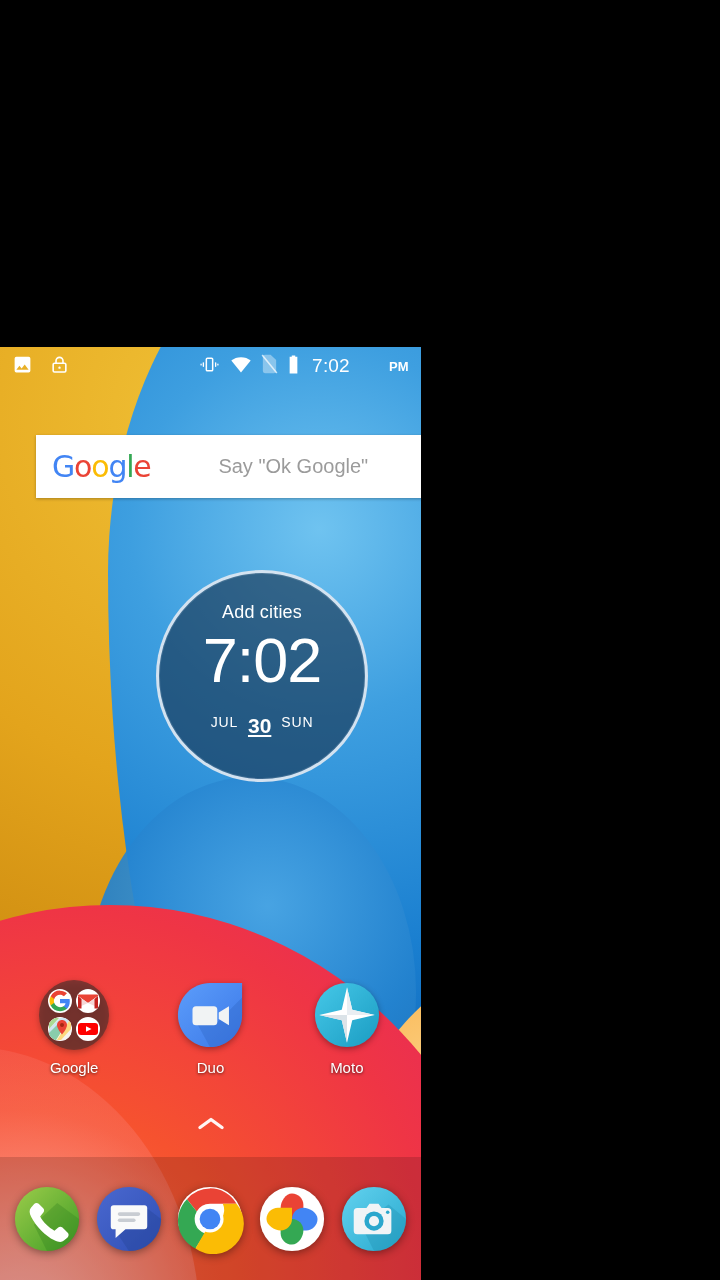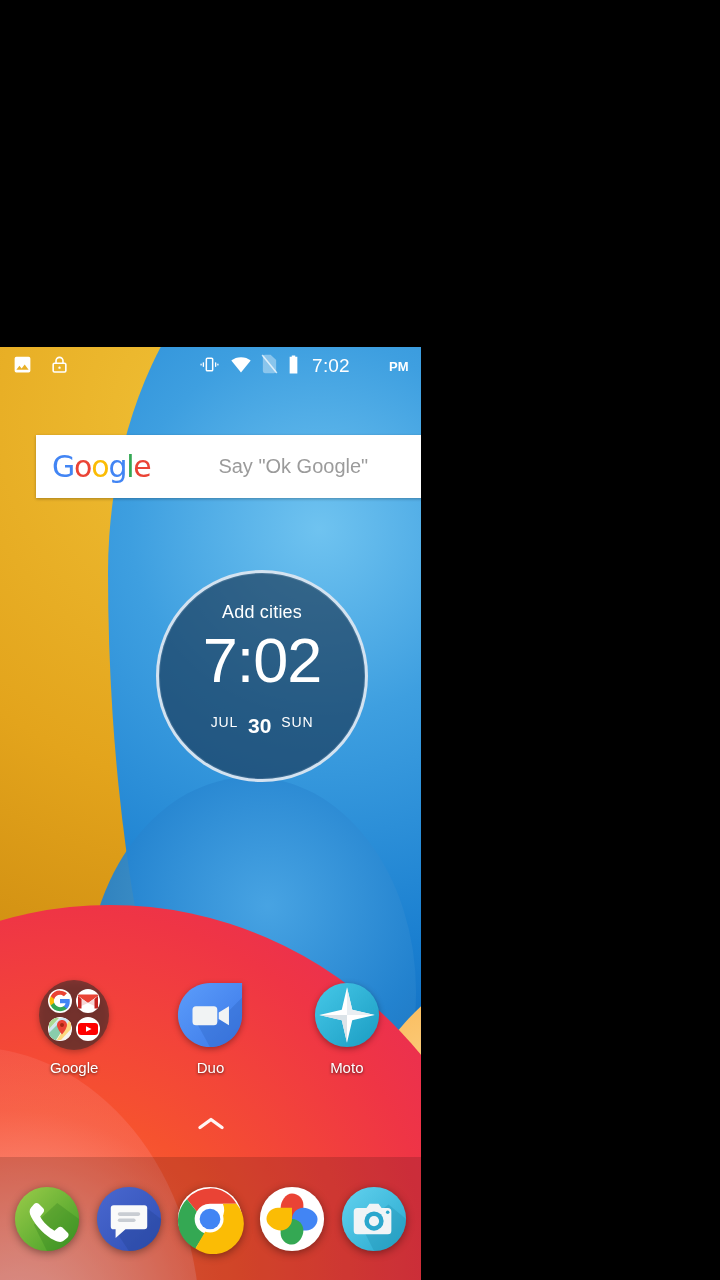--- a/index.html
+++ b/index.html
@@ -100,21 +100,21 @@
     box-shadow:0 0 0 1px rgba(255,255,255,.12) inset;
   }
   #widget-addcities{ margin-top:29px; font-size:18px; font-weight:400; letter-spacing:.2px; }
   #widget-time{
     margin-top:2px; font-size:63px; font-weight:300;
     font-family:"Liberation Sans", sans-serif;
     letter-spacing:-1px; line-height:1.12;
   }
   #widget-date{ margin-top:18px; display:flex; align-items:flex-start; gap:10px; }
   #widget-date .m,#widget-date .w{ font-size:14px; letter-spacing:.8px; }
-  #widget-date .d{ font-size:21px; font-weight:700; }
+  #widget-date .d{ font-size:21px; font-weight:700;text-decoration:underline; }
 
   
   #app-row{
     position:absolute; left:0; top:633px; width:100%;
     display:flex; justify-content:space-around; padding:0 6px;
   }
   .app{ width:92px; display:flex; flex-direction:column; align-items:center; }
   .app-icon{ width:70px; height:70px; position:relative;
     filter:drop-shadow(0 2px 3px rgba(0,0,0,.35)); }
   .app-label{

